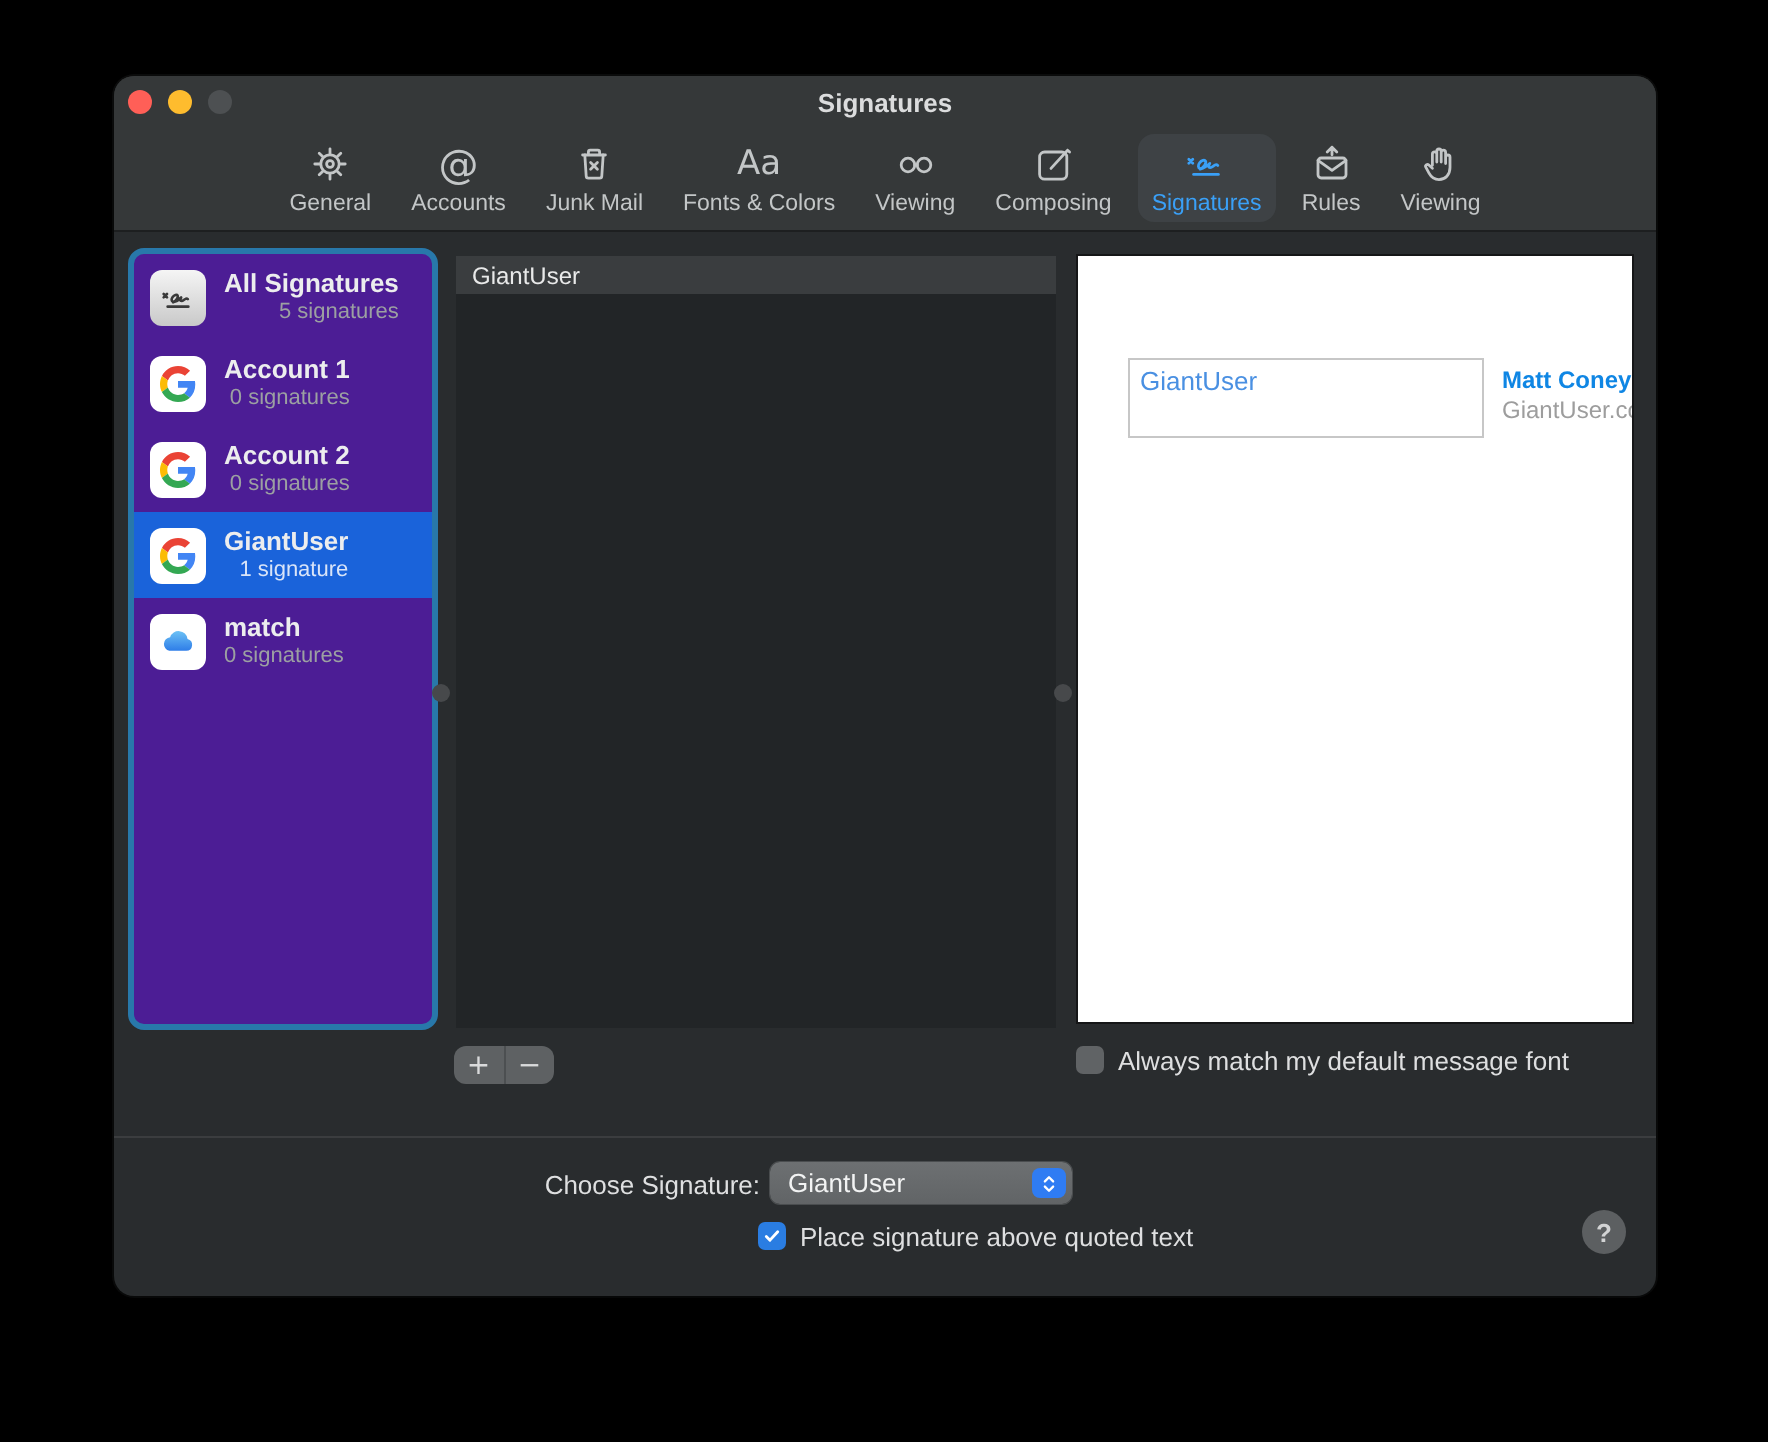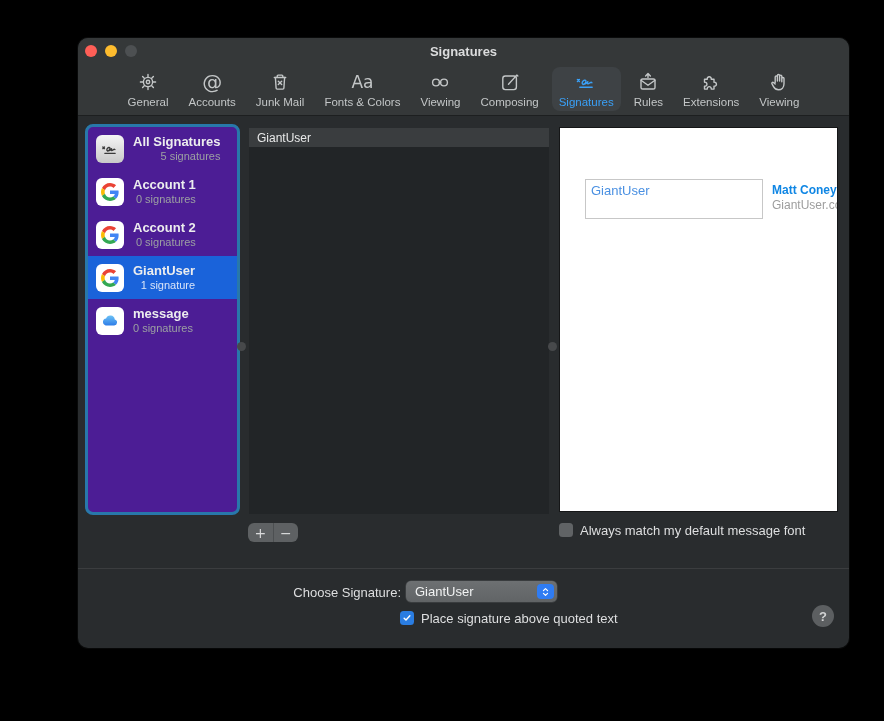--- a/index.html
+++ b/index.html
@@ -1,18 +1,18 @@
 <!DOCTYPE html>
 <html><head>
 <meta charset="utf-8">
 <style>
   * { margin:0; padding:0; box-sizing:border-box; }
   html,body { width:884px; height:721px; background:#000; overflow:hidden;
     font-family:"Liberation Sans", sans-serif; }
-  .screen { position:relative; width:855px; height:721px; background:#000;margin-left:21px; }
+  .screen { position:relative; width:855px; height:721px; background:#000; }
 
   
   .window { position:absolute; left:57px; top:38px; width:771px; height:610px;
     background:#292c2e; border-radius:10px; overflow:hidden;
     box-shadow:0 22px 60px rgba(0,0,0,.6), 0 0 0 1px #0c0d0d; }
 
   
   .header { position:absolute; left:0; top:0; width:100%; height:78px;
     background:#353839; border-bottom:1px solid #1d1f20; }
   .traffic { position:absolute; top:7px; left:7px; display:flex; gap:8px; }
@@ -179,28 +179,20 @@
                 <rect x="5" y="9" width="14" height="10" rx="1.6"></rect>
                 <path d="M5 10.2l7 5 7-5"></path>
                 <path d="M9.6 6L12 3.6 14.4 6M12 3.6v3.8"></path>
               </svg>
           </span>
           <span class="tb-label">Rules</span>
         </div>
         <div class="tb-item">
           <span class="tb-icon">
             <svg width="24" height="24" viewBox="0 0 24 24">
-                <path d="M5.5 9.2h2.8a2 2 0 1 1 3.9 0h2.8v3a2 2 0 1 1 0 3.9v3H12.2a2 2 0 1 0-3.9 0H5.5v-3a2 2 0 1 0 0-3.9z"></path>
-              </svg>
-          </span>
-          <span class="tb-label">Extensions</span>
-        </div>
-        <div class="tb-item">
-          <span class="tb-icon">
-            <svg width="24" height="24" viewBox="0 0 24 24">
                 <path d="M8.2 12.6V7a1.1 1.1 0 0 1 2.2 0v4M10.4 11V5.6a1.1 1.1 0 0 1 2.2 0V11M12.6 11V6.2a1.1 1.1 0 0 1 2.2 0v5.3M14.8 11.8V8.6a1.1 1.1 0 0 1 2.2 0v5.2c0 3.6-2.3 6-5.5 6-2.4 0-3.8-1-5-3.2l-1.6-3c-.5-.9.7-1.8 1.5-1.1l1.8 1.6"></path>
               </svg>
           </span>
           <span class="tb-label">Viewing</span>
         </div>
       </div>
     </div>
 
     <div class="sidebar">
       <div class="acct-row">
@@ -264,21 +256,21 @@
               <defs>
                 <linearGradient id="cl" x1="0" y1="0" x2="0" y2="1">
                   <stop offset="0" stop-color="#6cc1f5"></stop>
                   <stop offset="1" stop-color="#2e7de8"></stop>
                 </linearGradient>
               </defs>
               <path fill="url(#cl)" d="M7.3 16.8h9.2a3.3 3.3 0 0 0 .7-6.5A4.9 4.9 0 0 0 7.7 9.4a3.75 3.75 0 0 0-.4 7.4z"></path>
             </svg>
         </span>
         <span class="acct-text">
-          <div class="acct-name">message</div>
+          <div class="acct-name">match</div>
           <div class="acct-count">0 signatures</div>
         </span>
       </div>
     </div>
 
     <div class="middle">
       <div class="sig-item">GiantUser</div>
     </div>
 
     <span class="pane-dot dot-left"></span>

